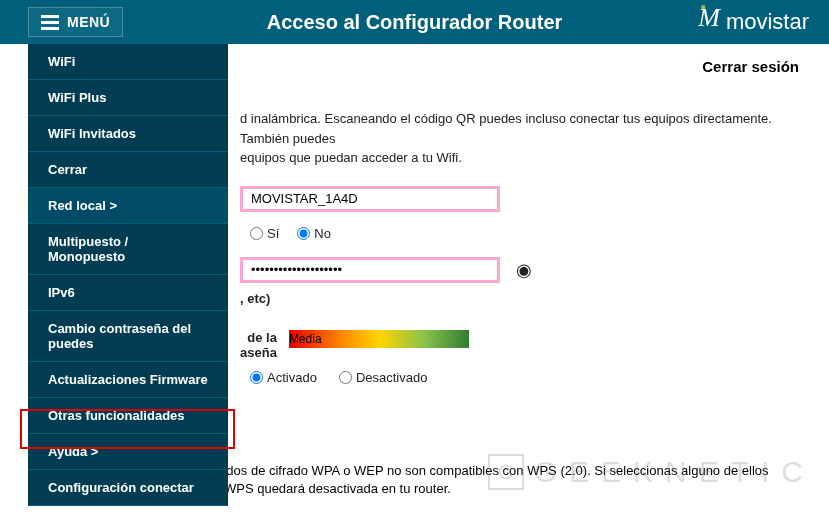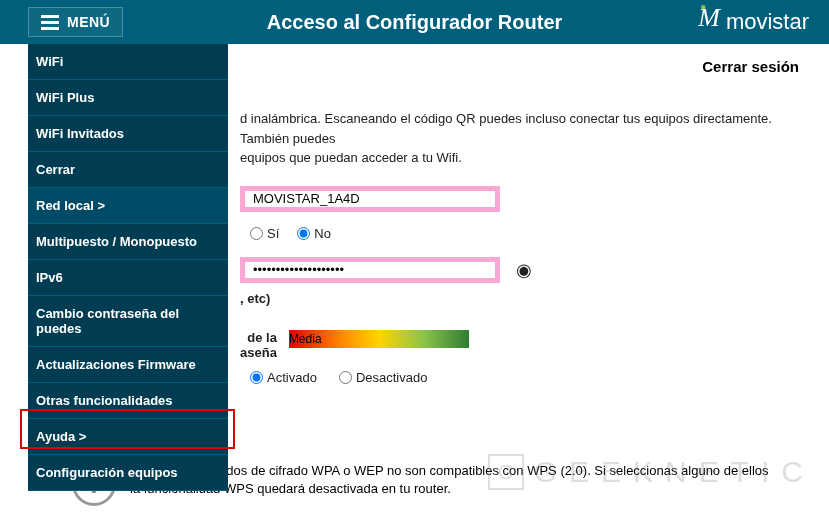--- a/index.html
+++ b/index.html
@@ -80,21 +80,21 @@
       top: 44px;
       left: 28px;
       width: 200px;
       z-index: 10;
     }
     .sidebar-item {
       background: #003d52;
       color: #fff;
       font-size: 13px;
       font-weight: bold;
-      padding: 10px 8px;
+      padding: 10px 20px;
       border-bottom: 1px solid #00607c;
       cursor: pointer;
     }
     .sidebar-item.hover {
       background: #004c66;
     }
     .highlight-box {
       position: absolute;
       border: 2px solid #d00;
       left: 20px;
@@ -113,21 +113,21 @@
       margin-top: 28px;
       line-height: 1.5;
     }
     .form-row {
       display: flex;
       align-items: center;
       margin-top: 18px;
       gap: 14px;
     }
     .input-text {
-      border: 5px solid #f9a8d4;
+      border: 3px solid #f9a8d4;
       padding: 5px 8px;
       width: 260px;
       font-size: 13px;
       height: 26px;
     }
     .radios {
       display: flex;
       gap: 18px;
       margin-left: 10px;
       margin-top: 14px;
@@ -258,21 +258,21 @@
   <div class="sidebar-item">WiFi Plus</div>
   <div class="sidebar-item">WiFi Invitados</div>
   <div class="sidebar-item">Cerrar</div>
   <div class="sidebar-item hover">Red local &gt;</div>
   <div class="sidebar-item">Multipuesto / Monopuesto</div>
   <div class="sidebar-item">IPv6</div>
   <div class="sidebar-item">Cambio contraseña del puedes</div>
   <div class="sidebar-item">Actualizaciones Firmware</div>
   <div class="sidebar-item">Otras funcionalidades</div>
   <div class="sidebar-item">Ayuda &gt;</div>
-  <div class="sidebar-item">Configuración equipos</div>
+  <div class="sidebar-item">Configuración conectar</div>
 </div>
 
 <div class="highlight-box"></div>
 
 <div class="content">
   <div class="desc">
     <span>d inalámbrica. Escaneando el código QR puedes incluso conectar tus equipos directamente. También puedes</span><br>
     <span>equipos que puedan acceder a tu Wifi.</span>
   </div>
 

